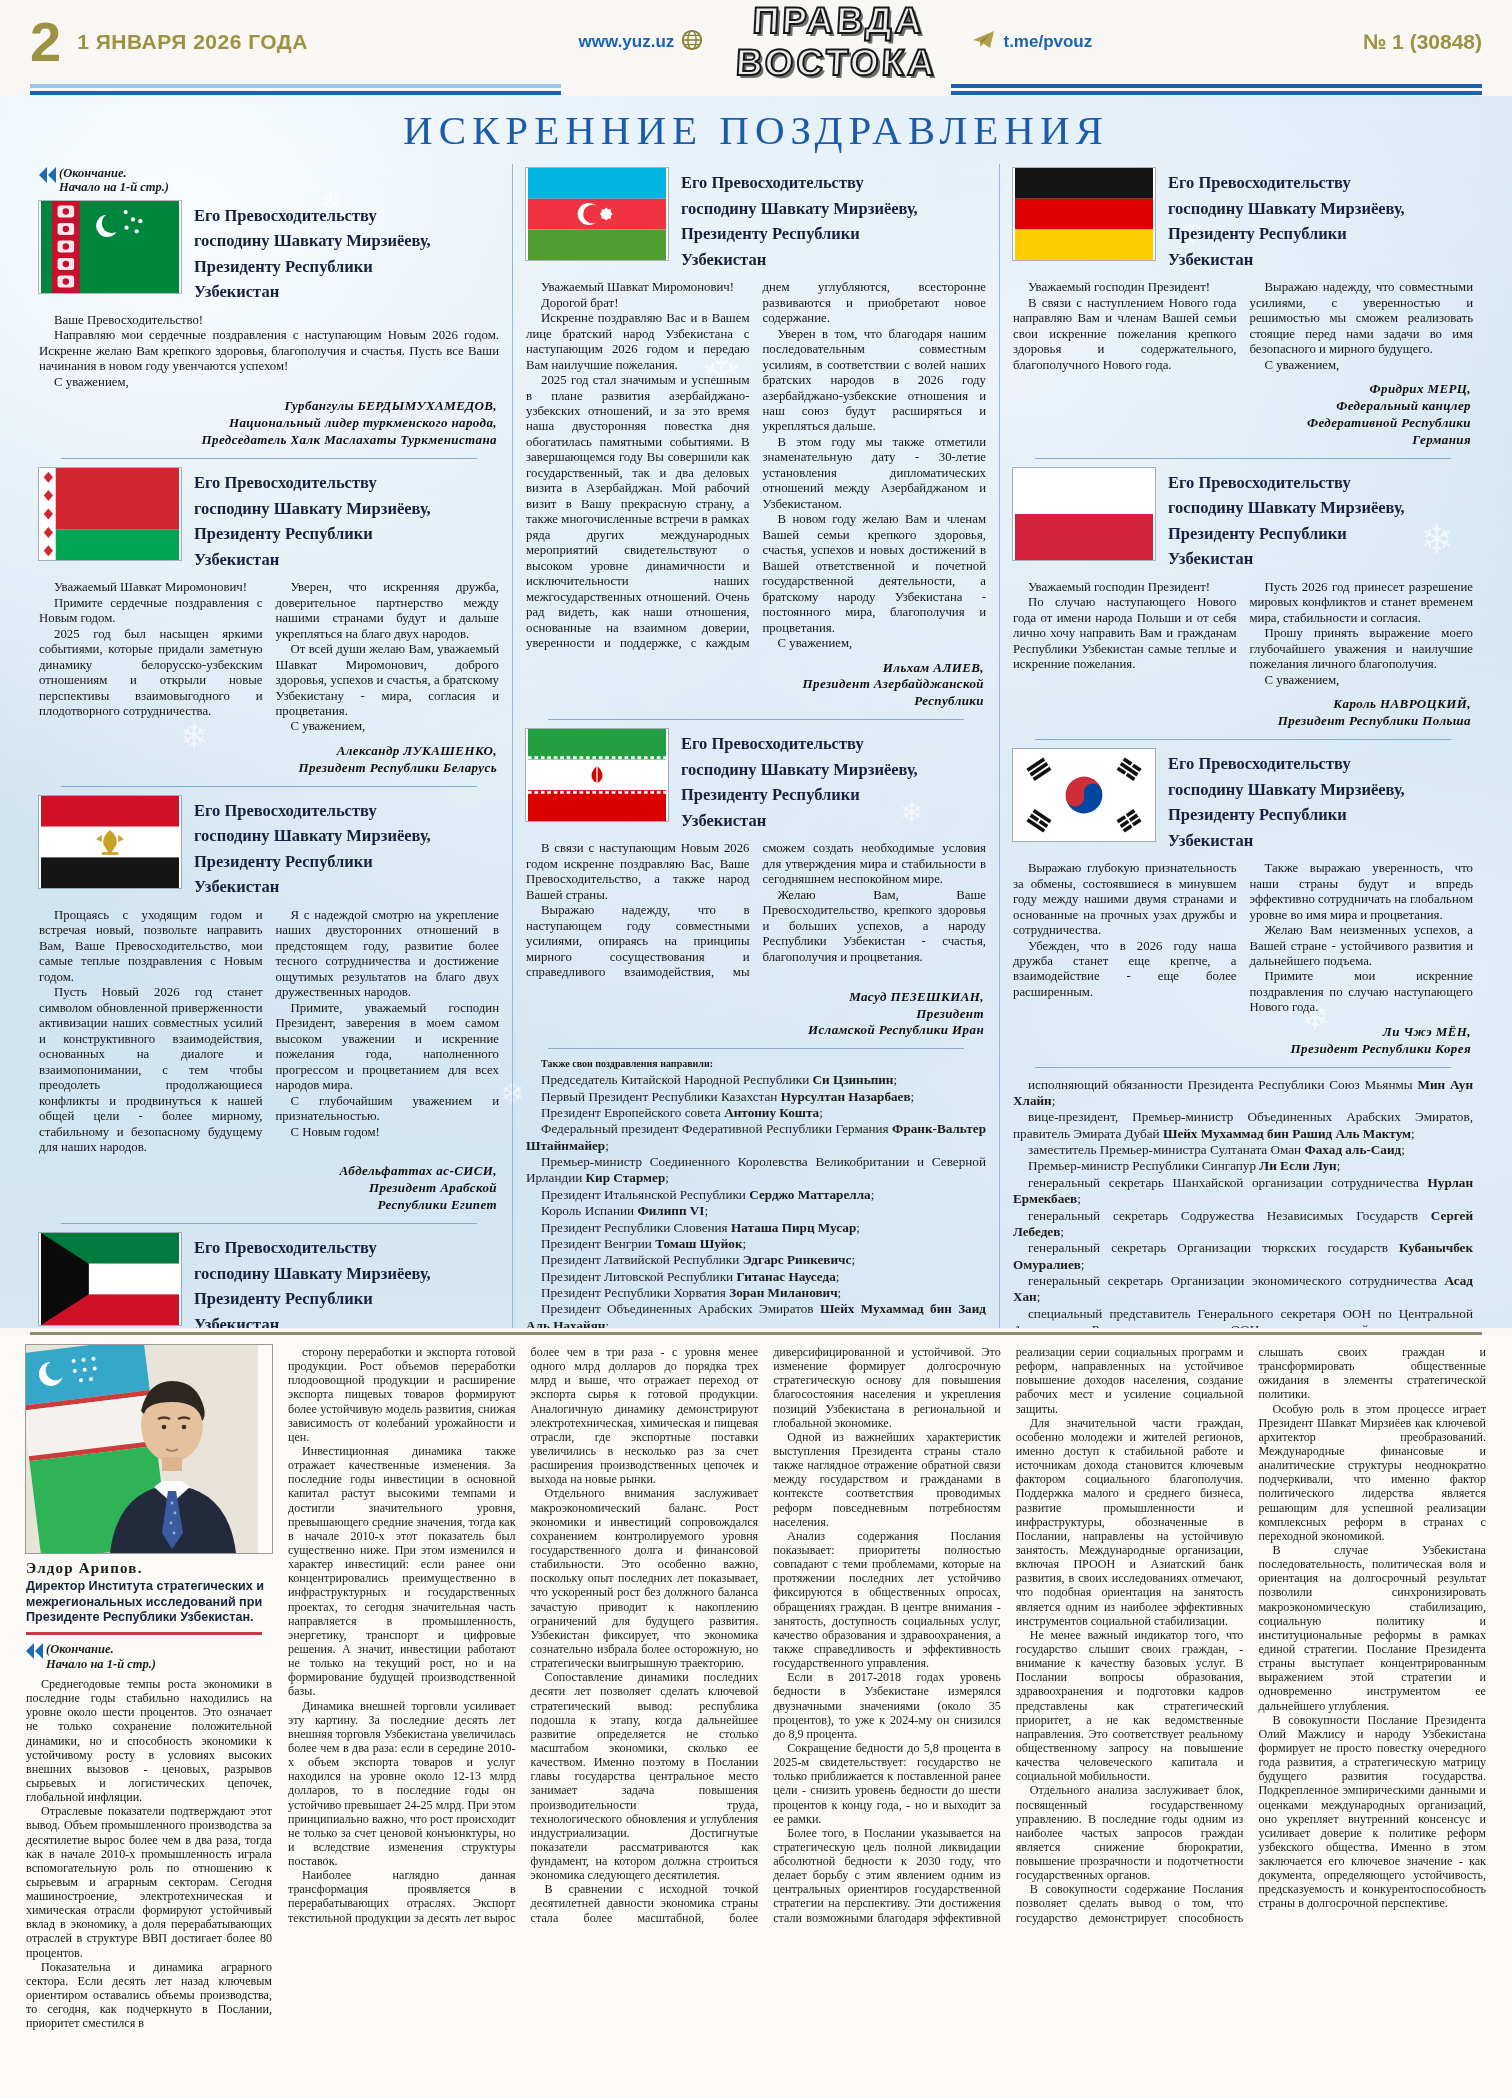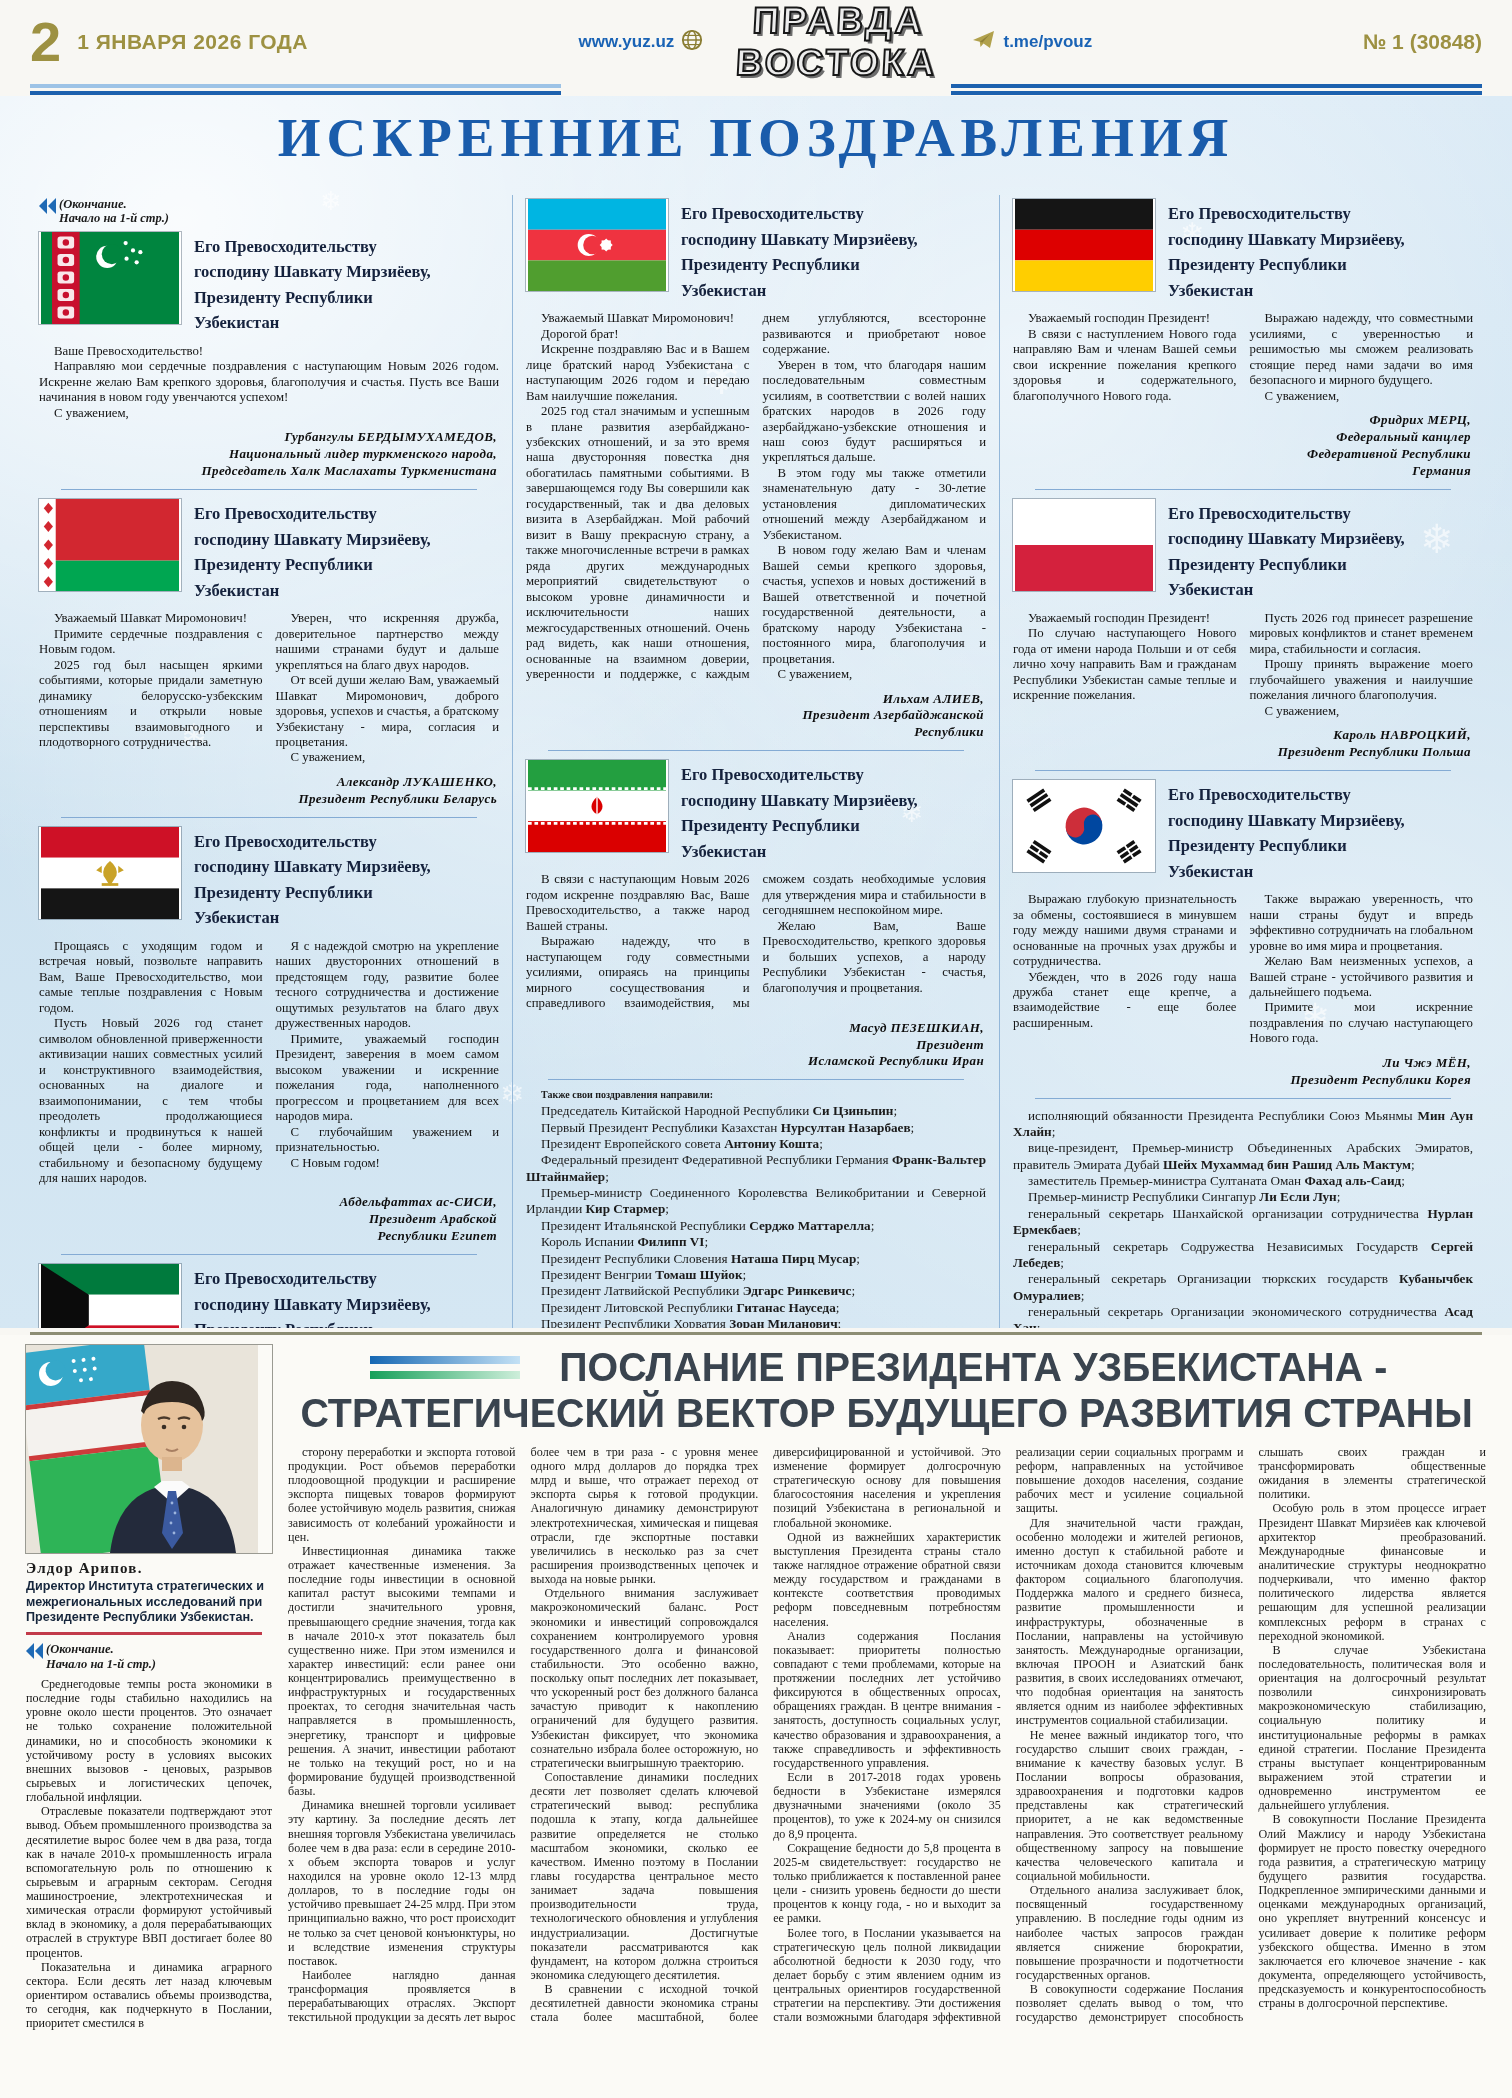--- a/index.html
+++ b/index.html
@@ -23,21 +23,21 @@
 
   
   .greet{height:1230px;overflow:hidden;padding:2px 26px 0;position:relative;
     background:
       radial-gradient(ellipse at 12% 10%, rgba(255,255,255,.85), transparent 42%),
       radial-gradient(ellipse at 68% 22%, rgba(255,255,255,.55), transparent 38%),
       radial-gradient(ellipse at 35% 55%, rgba(255,255,255,.4), transparent 40%),
       radial-gradient(ellipse at 88% 70%, rgba(255,255,255,.4), transparent 45%),
       linear-gradient(180deg,#dcebf6 0%,#cde2f0 55%,#d5e7f3 100%);}
   .snowflake{position:absolute;color:rgba(255,255,255,.6);font-family:"DejaVu Sans",sans-serif;pointer-events:none;z-index:0;}
-  .greet h1{position:relative;z-index:1;text-align:center;margin:8px 0 26px;font-size:55px;font-weight:bold;color:#1a5cab;letter-spacing:6px;}
+  .greet h1{position:relative;z-index:1;text-align:center;margin:8px 0 10px;font-size:41px;font-weight:normal;color:#1a5cab;letter-spacing:6px;}
   .colwrap{display:flex;position:relative;z-index:1;}
   .mcol{flex:1;padding:0 13px;min-width:0;}
   .mcol + .mcol{border-left:1px solid #93b7d9;}
   .lsep{border:none;border-top:1px solid #84abd4;margin:9px 22px;}
   .note{display:flex;align-items:flex-start;font-style:italic;font-weight:bold;font-size:12.5px;line-height:1.15;margin:2px 0 6px;}
   .letter-head{display:flex;gap:13px;margin:4px 0 8px;align-items:flex-start;}
   .flag{flex:none;box-shadow:0 0 0 1px rgba(40,60,80,.35);line-height:0;background:#fff;}
   .flag svg{width:142px;height:92px;display:block;}
   .addr{margin:2px 0 0;font-size:16.5px;font-weight:bold;color:#15223d;line-height:1.55;}
   .addr span{display:block;}
@@ -590,30 +590,20 @@
           </span>
         </div>
         <div class="body">
             <p>Среднегодовые темпы роста экономики в последние годы стабильно находились на уровне около шести процентов. Это означает не только сохранение положительной динамики, но и способность экономики к устойчивому росту в условиях высоких внешних вызовов - ценовых, разрывов сырьевых и логистических цепочек, глобальной инфляции.</p>
             <p>Отраслевые показатели подтверждают этот вывод. Объем промышленного производства за десятилетие вырос более чем в два раза, тогда как в начале 2010-х промышленность играла вспомогательную роль по отношению к сырьевым и аграрным секторам. Сегодня машиностроение, электротехническая и химическая отрасли формируют устойчивый вклад в экономику, а доля перерабатывающих отраслей в структуре ВВП достигает более 80 процентов.</p>
             <p>Показательна и динамика аграрного сектора. Если десять лет назад ключевым ориентиром оставались объемы производства, то сегодня, как подчеркнуто в Послании, приоритет сместился в</p>
           </div>
       </aside>
 
       <div class="mmain">
-        <div class="mhead">
-          <div class="l1wrap">
-            <span class="deco">
-                <i></i>
-                <i class="g"></i>
-              </span>
-            <h2 class="h2line">ПОСЛАНИЕ ПРЕЗИДЕНТА УЗБЕКИСТАНА -</h2>
-          </div>
-          <h2 class="h2line">СТРАТЕГИЧЕСКИЙ ВЕКТОР БУДУЩЕГО РАЗВИТИЯ СТРАНЫ</h2>
-        </div>
         <div class="flow">
             <p>сторону переработки и экспорта готовой продукции. Рост объемов переработки плодоовощной продукции и расширение экспорта пищевых товаров формируют более устойчивую модель развития, снижая зависимость от колебаний урожайности и цен.</p>
             <p>Инвестиционная динамика также отражает качественные изменения. За последние годы инвестиции в основной капитал растут высокими темпами и достигли значительного уровня, превышающего средние значения, тогда как в начале 2010-х этот показатель был существенно ниже. При этом изменился и характер инвестиций: если ранее они концентрировались преимущественно в инфраструктурных и государственных проектах, то сегодня значительная часть направляется в промышленность, энергетику, транспорт и цифровые решения. А значит, инвестиции работают не только на текущий рост, но и на формирование будущей производственной базы.</p>
             <p>Динамика внешней торговли усиливает эту картину. За последние десять лет внешняя торговля Узбекистана увеличилась более чем в два раза: если в середине 2010-х объем экспорта товаров и услуг находился на уровне около 12-13 млрд долларов, то в последние годы он устойчиво превышает 24-25 млрд. При этом принципиально важно, что рост происходит не только за счет ценовой конъюнктуры, но и вследствие изменения структуры поставок.</p>
             <p>Наиболее наглядно данная трансформация проявляется в перерабатывающих отраслях. Экспорт текстильной продукции за десять лет вырос более чем в три раза - с уровня менее одного млрд долларов до порядка трех млрд и выше, что отражает переход от экспорта сырья к готовой продукции. Аналогичную динамику демонстрируют электротехническая, химическая и пищевая отрасли, где экспортные поставки увеличились в несколько раз за счет расширения производственных цепочек и выхода на новые рынки.</p>
             <p>Отдельного внимания заслуживает макроэкономический баланс. Рост экономики и инвестиций сопровождался сохранением контролируемого уровня государственного долга и финансовой стабильности. Это особенно важно, поскольку опыт последних лет показывает, что ускоренный рост без должного баланса зачастую приводит к накоплению ограничений для будущего развития. Узбекистан фиксирует, что экономика сознательно избрала более осторожную, но стратегически выигрышную траекторию.</p>
             <p>Сопоставление динамики последних десяти лет позволяет сделать ключевой стратегический вывод: республика подошла к этапу, когда дальнейшее развитие определяется не столько масштабом экономики, сколько ее качеством. Именно поэтому в Послании главы государства центральное место занимает задача повышения производительности труда, технологического обновления и углубления индустриализации. Достигнутые показатели рассматриваются как фундамент, на котором должна строиться экономика следующего десятилетия.</p>
             <p>В сравнении с исходной точкой десятилетней давности экономика страны стала более масштабной, более диверсифицированной и устойчивой. Это изменение формирует долгосрочную стратегическую основу для повышения благосостояния населения и укрепления позиций Узбекистана в региональной и глобальной экономике.</p>
             <p>Одной из важнейших характеристик выступления Президента страны стало также наглядное отражение обратной связи между государством и гражданами в контексте соответствия проводимых реформ повседневным потребностям населения.</p>
             <p>Анализ содержания Послания показывает: приоритеты полностью совпадают с теми проблемами, которые на протяжении последних лет устойчиво фиксируются в общественных опросах, обращениях граждан. В центре внимания - занятость, доступность социальных услуг, качество образования и здравоохранения, а также справедливость и эффективность государственного управления.</p>

